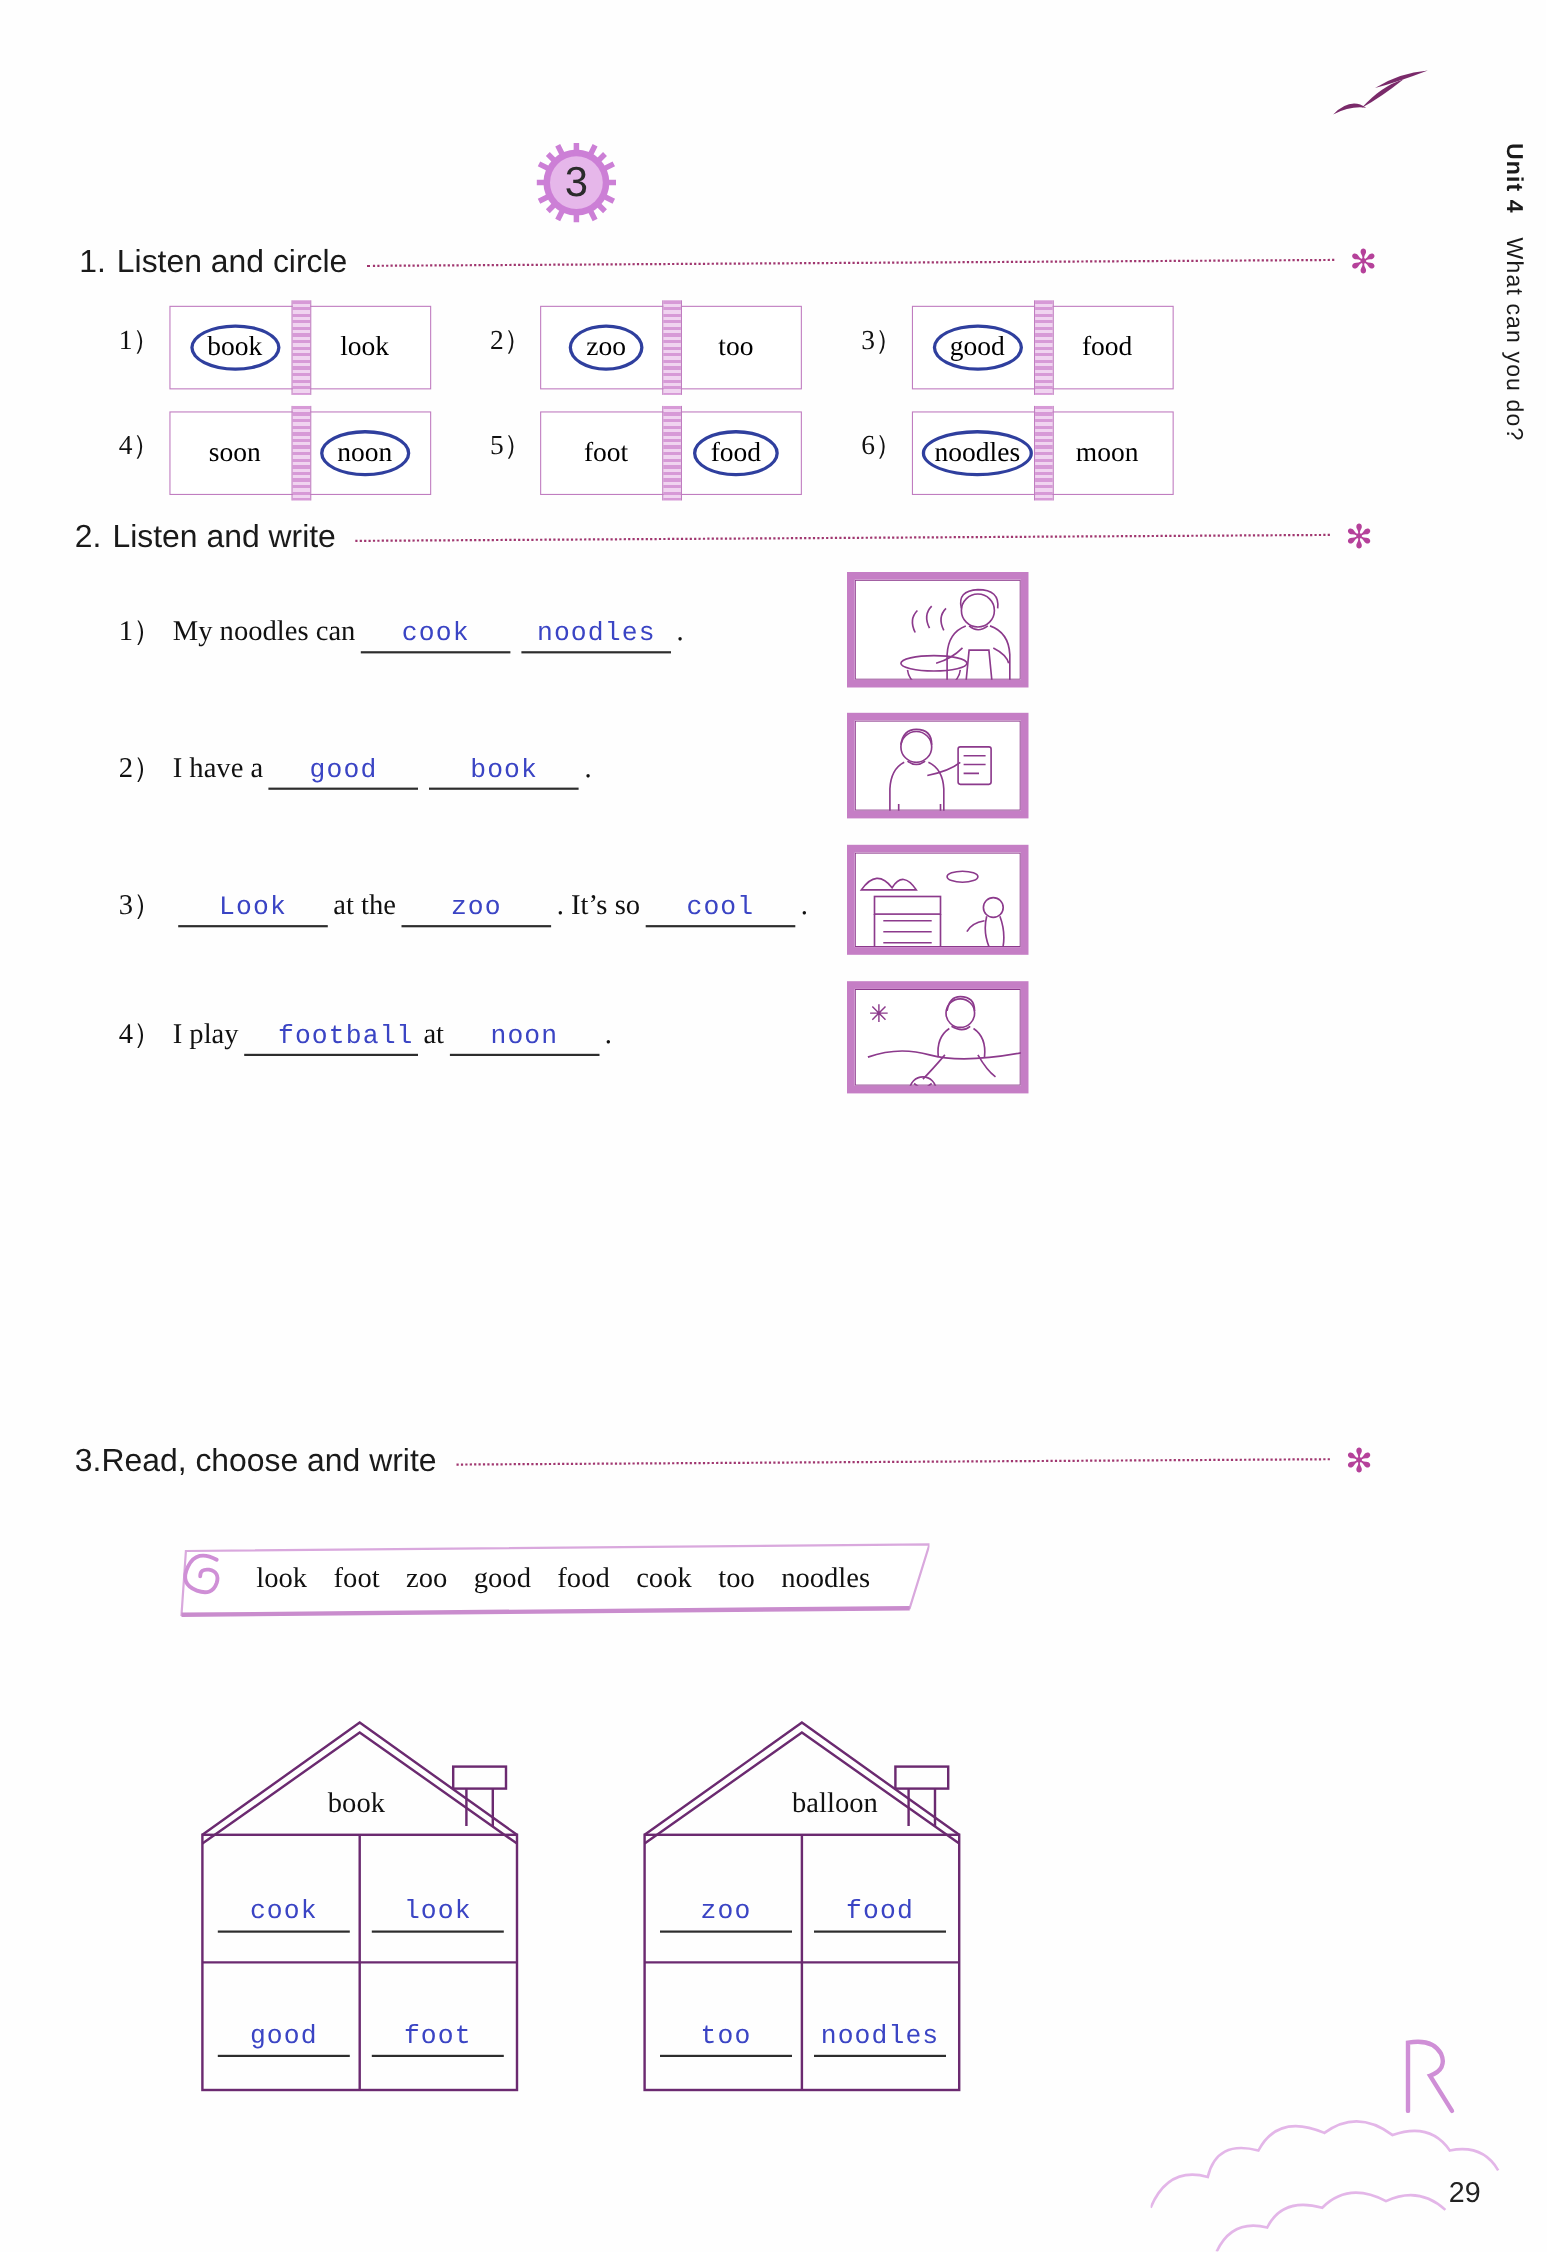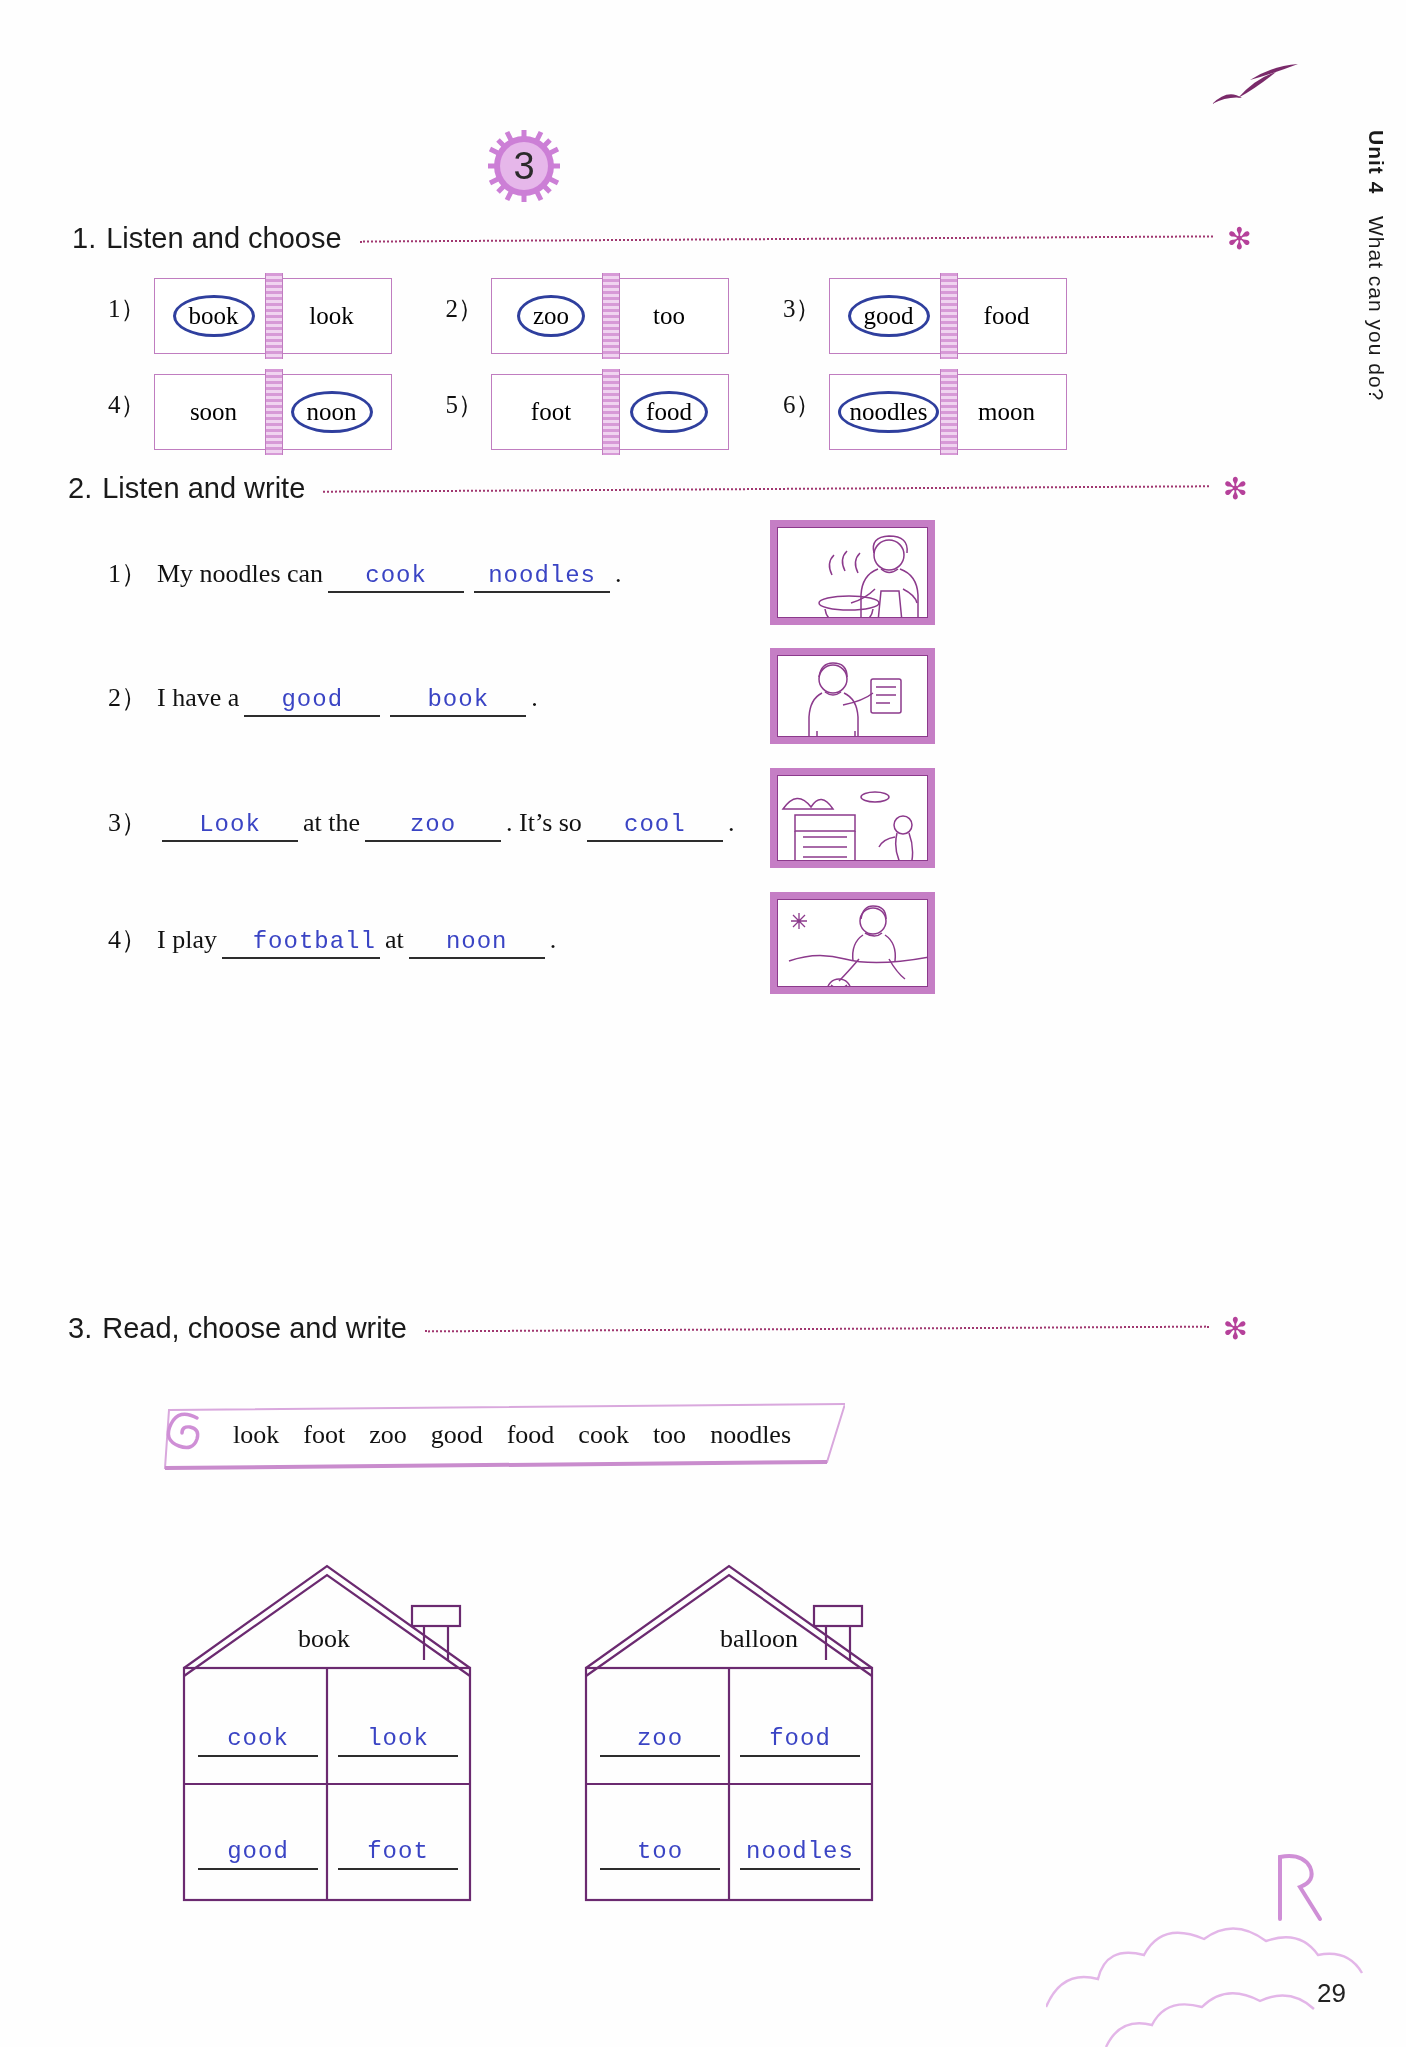--- a/index.html
+++ b/index.html
@@ -269,21 +269,21 @@
           <path d="M21 4 L55 72 M55 4 L21 72 M4 21 L72 55 M4 55 L72 21"></path>
         </g>
       </g>
       <circle cx="38" cy="38" r="24" fill="#e6b7ea"></circle>
     </svg>
     <span class="num">3</span>
   </div>
 
   <div class="section-head" style="left:72px; top:222px;">
     <span class="title">1.</span>
-    <span class="title" style="margin-left:10px">Listen and choose</span>
+    <span class="title" style="margin-left:10px">Listen and circle</span>
     <span class="rule"></span>
     <span class="star">✻</span>
   </div>
 
   <div class="nb-row" style="left:108px; top:278px; gap:54px;">
     <div class="nb-item">
       <span class="nb-idx">1）</span>
       <div class="notebook">
         <span class="spine"></span>
         <span class="half"><span class="circled">book</span></span>
@@ -441,21 +441,21 @@
         <path d="M82 60 q-12 14 -20 22 M112 60 q8 14 16 20"></path>
         <circle cx="62" cy="92" r="12"></circle>
         <path d="M54 86 l8 6 l8 -6 M56 98 l6 -6 l7 6"></path>
         <path d="M12 62 q28 -10 56 -2 q30 8 84 -2"></path>
       </g>
     </svg>
   </div>
 
   <div class="section-head" style="left:68px; top:1312px;">
     <span class="title">3.</span>
-    <span class="title" style="margin-left:10px">Read, choose and write</span>
+    <span class="title" style="">Read, choose and write</span>
     <span class="rule"></span>
     <span class="star">✻</span>
   </div>
 
   <div class="wordbank">
     <svg class="wb-shape" viewBox="0 0 690 74" preserveAspectRatio="none">
       <path d="M14 12 L690 6 L672 64 L10 70 Z" fill="#ffffff" stroke="#d9a8dd" stroke-width="2"></path>
       <path d="M10 70 L672 64" stroke="#c98ccd" stroke-width="4" fill="none"></path>
     </svg>
     <svg style="position:absolute; left:4px; top:6px; width:58px; height:62px;" viewBox="0 0 58 62">

